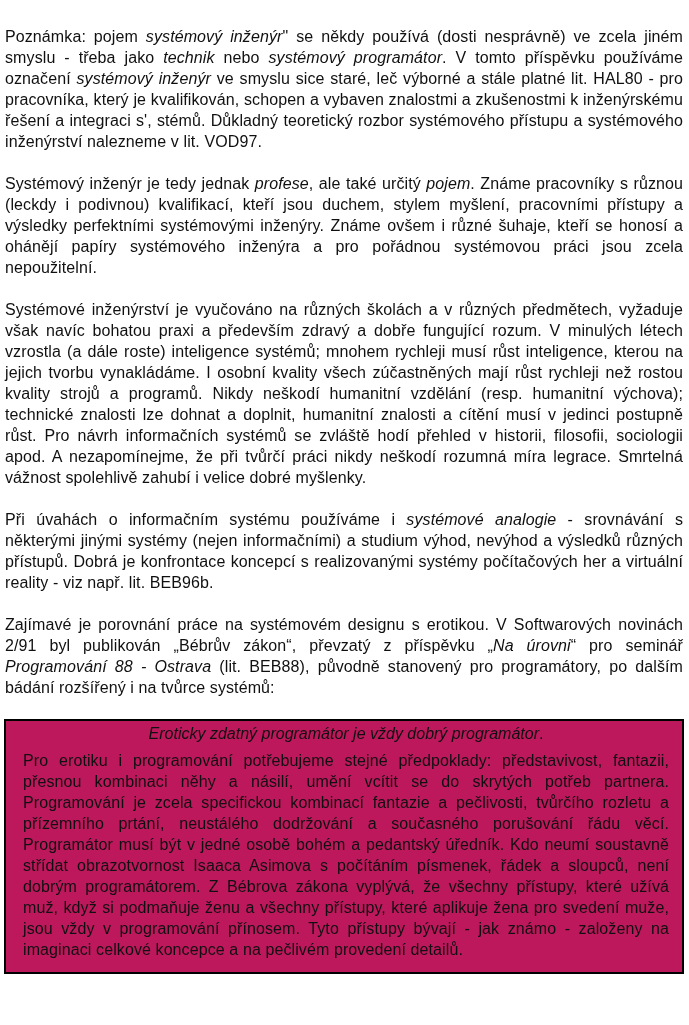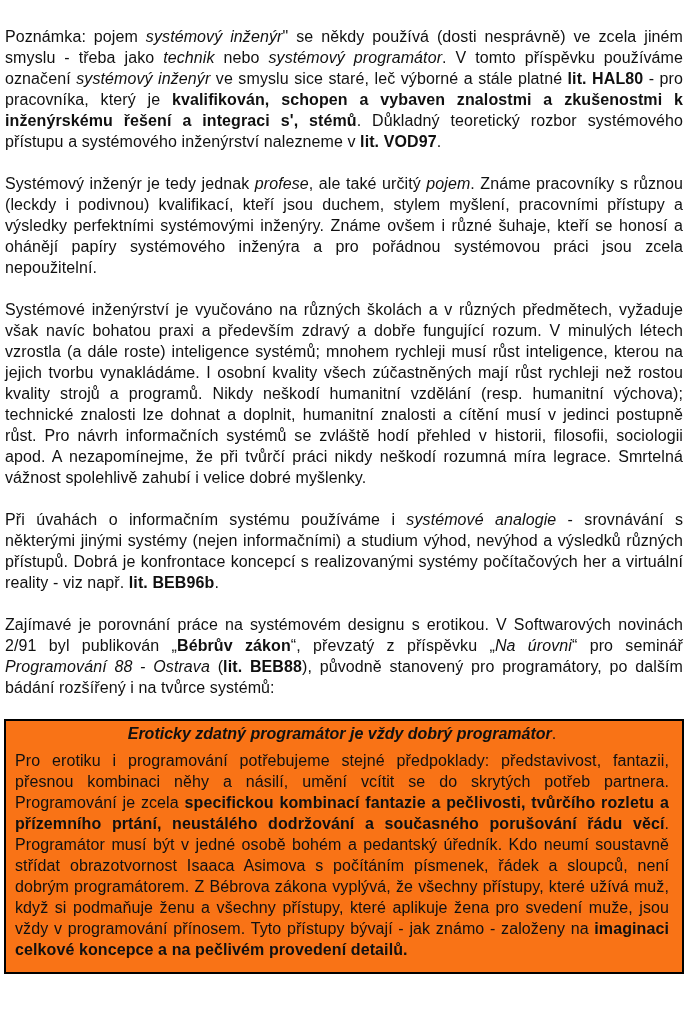--- a/index.html
+++ b/index.html
@@ -27,36 +27,36 @@
     line-height: 21px;
     text-align: justify;
     letter-spacing: 0.1px;
   }
   .para:last-of-type {
   }
   .quote-box {
     box-sizing: border-box;
     border: 2px solid #000000;
     margin: 0 -1px;
-    padding: 2px 8px 7px 4px;
-    background: #f97316;
+    padding: 2px 8px 7px 12px;
+    background: #be185d;
   }
   .box-title {
     font-size: 16px;
     line-height: 22px;
     text-align: center;
   }
   .box-body {
     margin: 5px;
     font-size: 16px;
     line-height: 21px;
     text-align: justify;
     letter-spacing: 0.1px;
   }
-  .run-b { font-weight: bold; }
+  .run-b { font-weight: normal; }
   .run-i { font-style: italic; }
 </style>
 </head>
 <body>
 
 <div class="page">
   <p class="para"><span class="">Poznámka: pojem </span><span class=" run-i">systémový inženýr</span><span class="">" se někdy používá (dosti nesprávně) ve zcela jiném smyslu - třeba jako </span><span class=" run-i">technik</span><span class=""> nebo </span><span class=" run-i">systémový programátor</span><span class="">. V tomto příspěvku používáme označení </span><span class=" run-i">systémový inženýr</span><span class=""> ve smyslu sice staré, leč výborné a stále platné </span><span class=" run-b">lit. HAL80</span><span class=""> - pro pracovníka, který je </span><span class=" run-b">kvalifikován, schopen a vybaven znalostmi a zkušenostmi k inženýrskému řešení a integraci s', stémů</span><span class="">. Důkladný teoretický rozbor systémového přístupu a systémového inženýrství nalezneme v </span><span class=" run-b">lit. VOD97</span><span class="">.</span></p>
   <p class="para"><span class="">Systémový inženýr je tedy jednak </span><span class=" run-i">profese</span><span class="">, ale také určitý </span><span class=" run-i">pojem</span><span class="">. Známe pracovníky s různou (leckdy i podivnou) kvalifikací, kteří jsou duchem, stylem myšlení, pracovními přístupy a výsledky perfektními systémovými inženýry. Známe ovšem i různé šuhaje, kteří se honosí a ohánějí papíry systémového inženýra a pro pořádnou systémovou práci jsou zcela nepoužitelní.</span></p>
   <p class="para"><span class="">Systémové inženýrství je vyučováno na různých školách a v různých předmětech, vyžaduje však navíc bohatou praxi a především zdravý a dobře fungující rozum. V minulých létech vzrostla (a dále roste) inteligence systémů; mnohem rychleji musí růst inteligence, kterou na jejich tvorbu vynakládáme. I osobní kvality všech zúčastněných mají růst rychleji než rostou kvality strojů a programů. Nikdy neškodí humanitní vzdělání (resp. humanitní výchova); technické znalosti lze dohnat a doplnit, humanitní znalosti a cítění musí v jedinci postupně růst. Pro návrh informačních systémů se zvláště hodí přehled v historii, filosofii, sociologii apod. A nezapomínejme, že při tvůrčí práci nikdy neškodí rozumná míra legrace. Smrtelná vážnost spolehlivě zahubí i velice dobré myšlenky.</span></p>
   <p class="para"><span class="">Při úvahách o informačním systému používáme i </span><span class=" run-i">systémové analogie</span><span class=""> - srovnávání s některými jinými systémy (nejen informačními) a studium výhod, nevýhod a výsledků různých přístupů. Dobrá je konfrontace koncepcí s realizovanými systémy počítačových her a virtuální reality - viz např. </span><span class=" run-b">lit. BEB96b</span><span class="">.</span></p>

